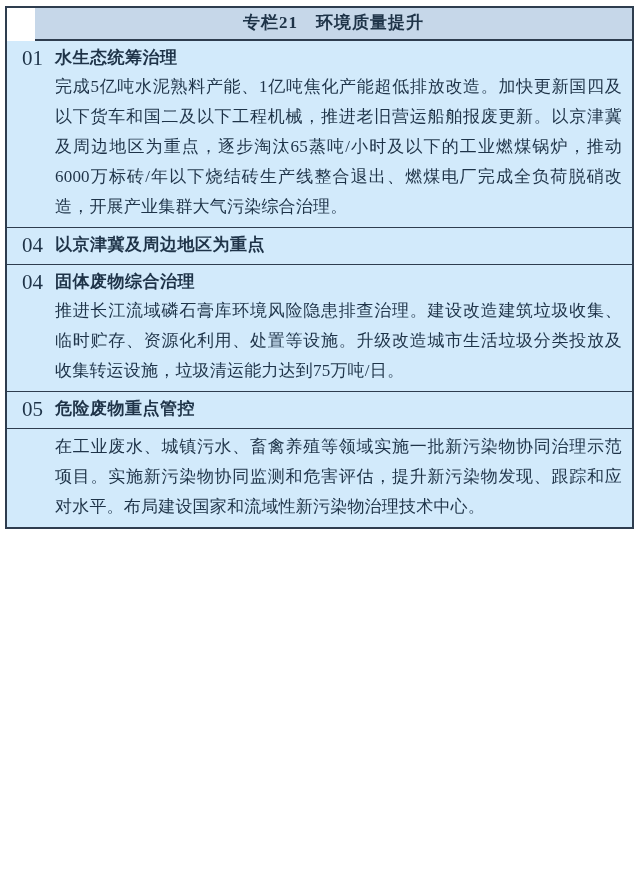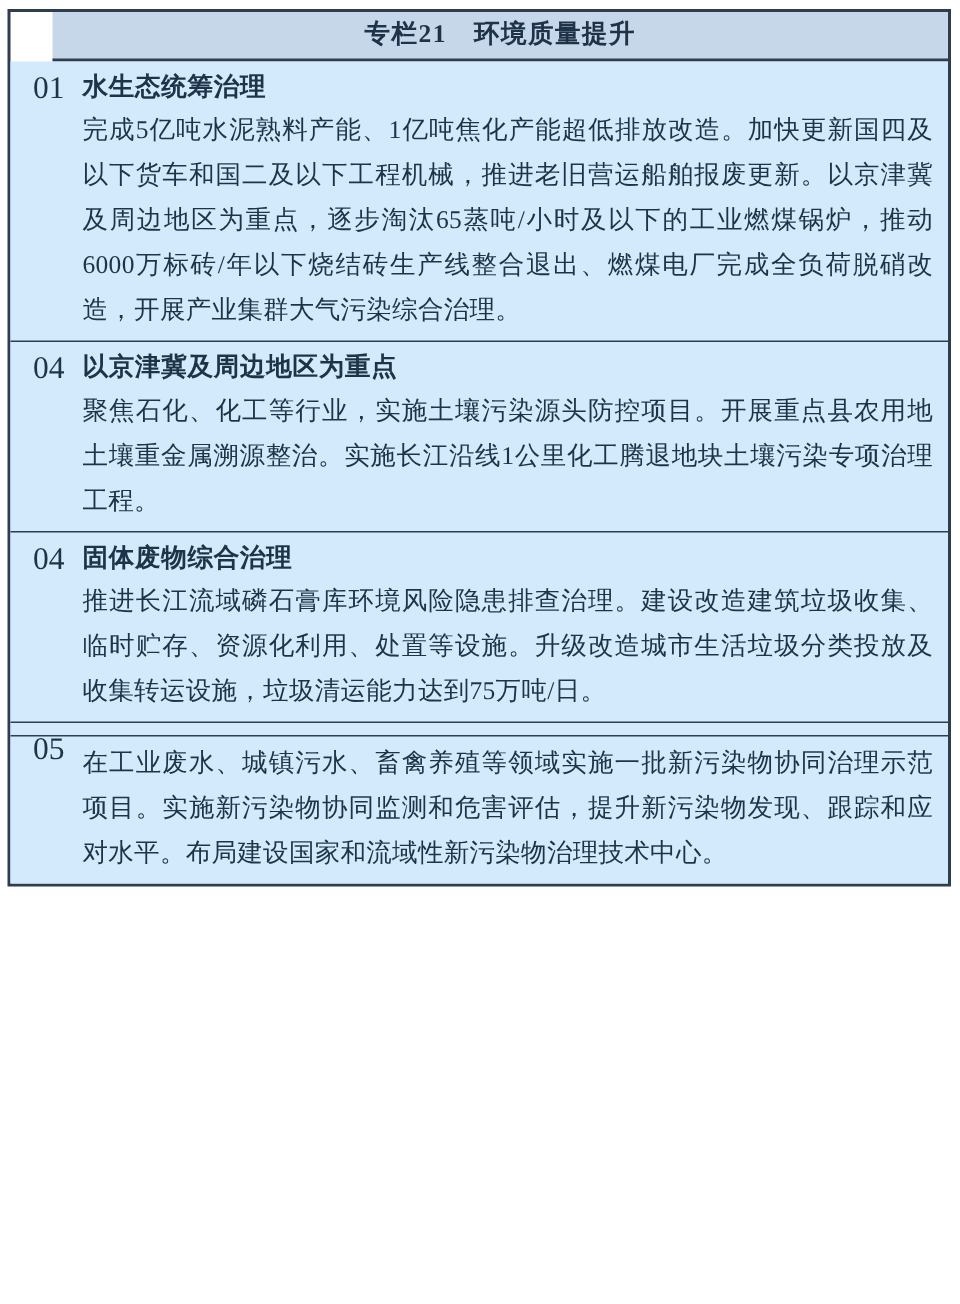--- a/index.html
+++ b/index.html
@@ -88,34 +88,34 @@
       </div>
       <p class="sec-body">完成5亿吨水泥熟料产能、1亿吨焦化产能超低排放改造。加快更新国四及以下货车和国二及以下工程机械，推进老旧营运船舶报废更新。以京津冀及周边地区为重点，逐步淘汰65蒸吨/小时及以下的工业燃煤锅炉，推动6000万标砖/年以下烧结砖生产线整合退出、燃煤电厂完成全负荷脱硝改造，开展产业集群大气污染综合治理。</p>
     </div>
 
 
     <div class="section">
       <div class="sec-head">
         <span class="sec-num">04</span>
         <span>以京津冀及周边地区为重点</span>
       </div>
-      <p class="sec-body">聚焦石化、化工等行业，实施土壤污染源头防控项目。开展重点县农用地土壤重金属溯源整治。实施长江沿线1公里化工腾退地块土壤污染专项治理工程。</p>
     </div>
 
     <div class="section">
       <div class="sec-head">
         <span class="sec-num">04</span>
         <span>固体废物综合治理</span>
       </div>
       <p class="sec-body">推进长江流域磷石膏库环境风险隐患排查治理。建设改造建筑垃圾收集、临时贮存、资源化利用、处置等设施。升级改造城市生活垃圾分类投放及收集转运设施，垃圾清运能力达到75万吨/日。</p>
     </div>
 
     <div class="section">
       <div class="sec-head">
         <span class="sec-num">05</span>
+        <span>危险废物重点管控</span>
       </div>
     </div>
 
     <div class="section">
       <p class="sec-body">在工业废水、城镇污水、畜禽养殖等领域实施一批新污染物协同治理示范项目。实施新污染物协同监测和危害评估，提升新污染物发现、跟踪和应对水平。布局建设国家和流域性新污染物治理技术中心。</p>
     </div>
 
   </div>
 </div>
 

